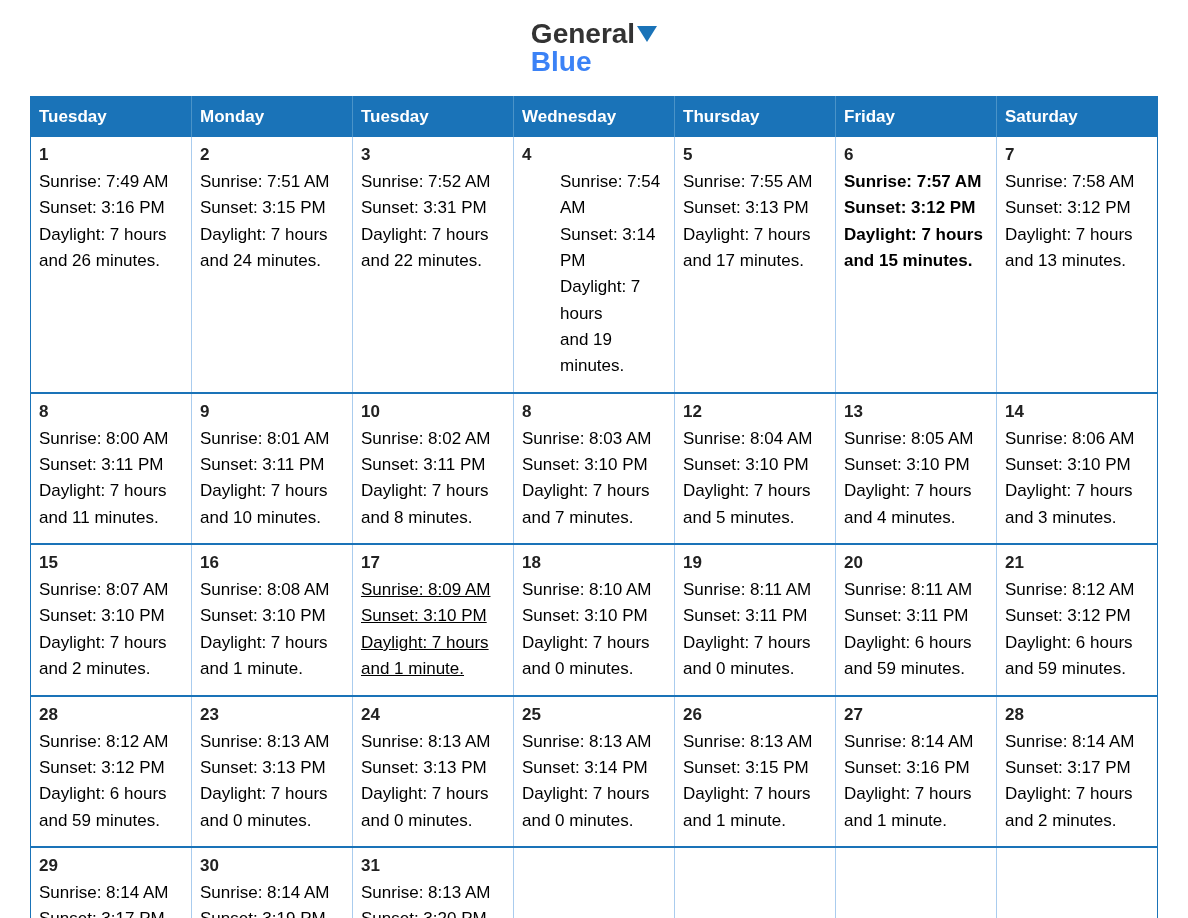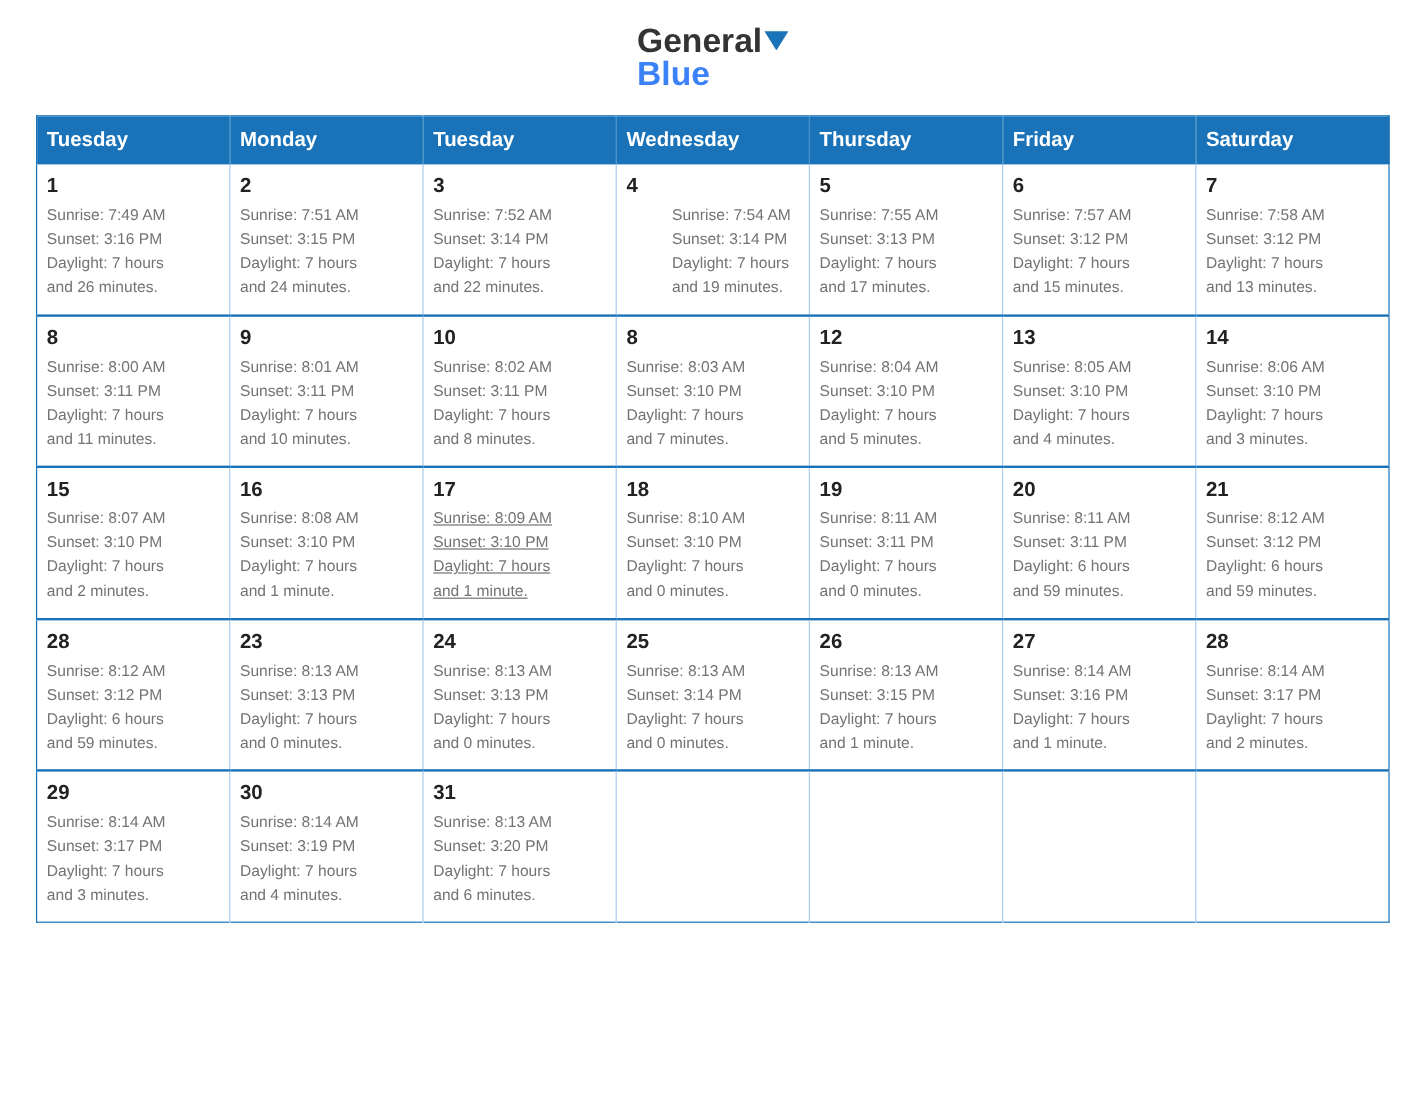--- a/index.html
+++ b/index.html
@@ -85,22 +85,22 @@
       border-bottom: none;
     }
     .day-number {
       font-size: 17px;
       font-weight: bold;
       color: #222222;
       margin-bottom: 4px;
       display: block;
     }
     .day-info {
-      font-size: 13px;
-      color: #737373;
+      font-size: 17px;
+      color: #000000;
       line-height: 1.55;
     }
     .empty-cell {
       background: #ffffff;
     }
   </style>
 </head>
 <body>
 
 <div class="header">
@@ -141,41 +141,41 @@
         <td>
           <span class="day-number">2</span>
           <div class="day-info" style="white-space: pre-line;">Sunrise: 7:51 AM
 Sunset: 3:15 PM
 Daylight: 7 hours
 and 24 minutes.</div>
         </td>
         <td>
           <span class="day-number">3</span>
           <div class="day-info" style="white-space: pre-line;">Sunrise: 7:52 AM
-Sunset: 3:14 PM
+Sunset: 3:31 PM
 Daylight: 7 hours
 and 22 minutes.</div>
         </td>
         <td>
           <span class="day-number">4</span>
           <div class="day-info" style="white-space: pre-line; margin-left: 38px;">Sunrise: 7:54 AM
 Sunset: 3:14 PM
 Daylight: 7 hours
 and 19 minutes.</div>
         </td>
         <td>
           <span class="day-number">5</span>
           <div class="day-info" style="white-space: pre-line;">Sunrise: 7:55 AM
 Sunset: 3:13 PM
 Daylight: 7 hours
 and 17 minutes.</div>
         </td>
         <td>
           <span class="day-number">6</span>
-          <div class="day-info" style="white-space: pre-line;">Sunrise: 7:57 AM
+          <div class="day-info" style="white-space: pre-line; font-weight: bold;">Sunrise: 7:57 AM
 Sunset: 3:12 PM
 Daylight: 7 hours
 and 15 minutes.</div>
         </td>
         <td>
           <span class="day-number">7</span>
           <div class="day-info" style="white-space: pre-line;">Sunrise: 7:58 AM
 Sunset: 3:12 PM
 Daylight: 7 hours
 and 13 minutes.</div>

